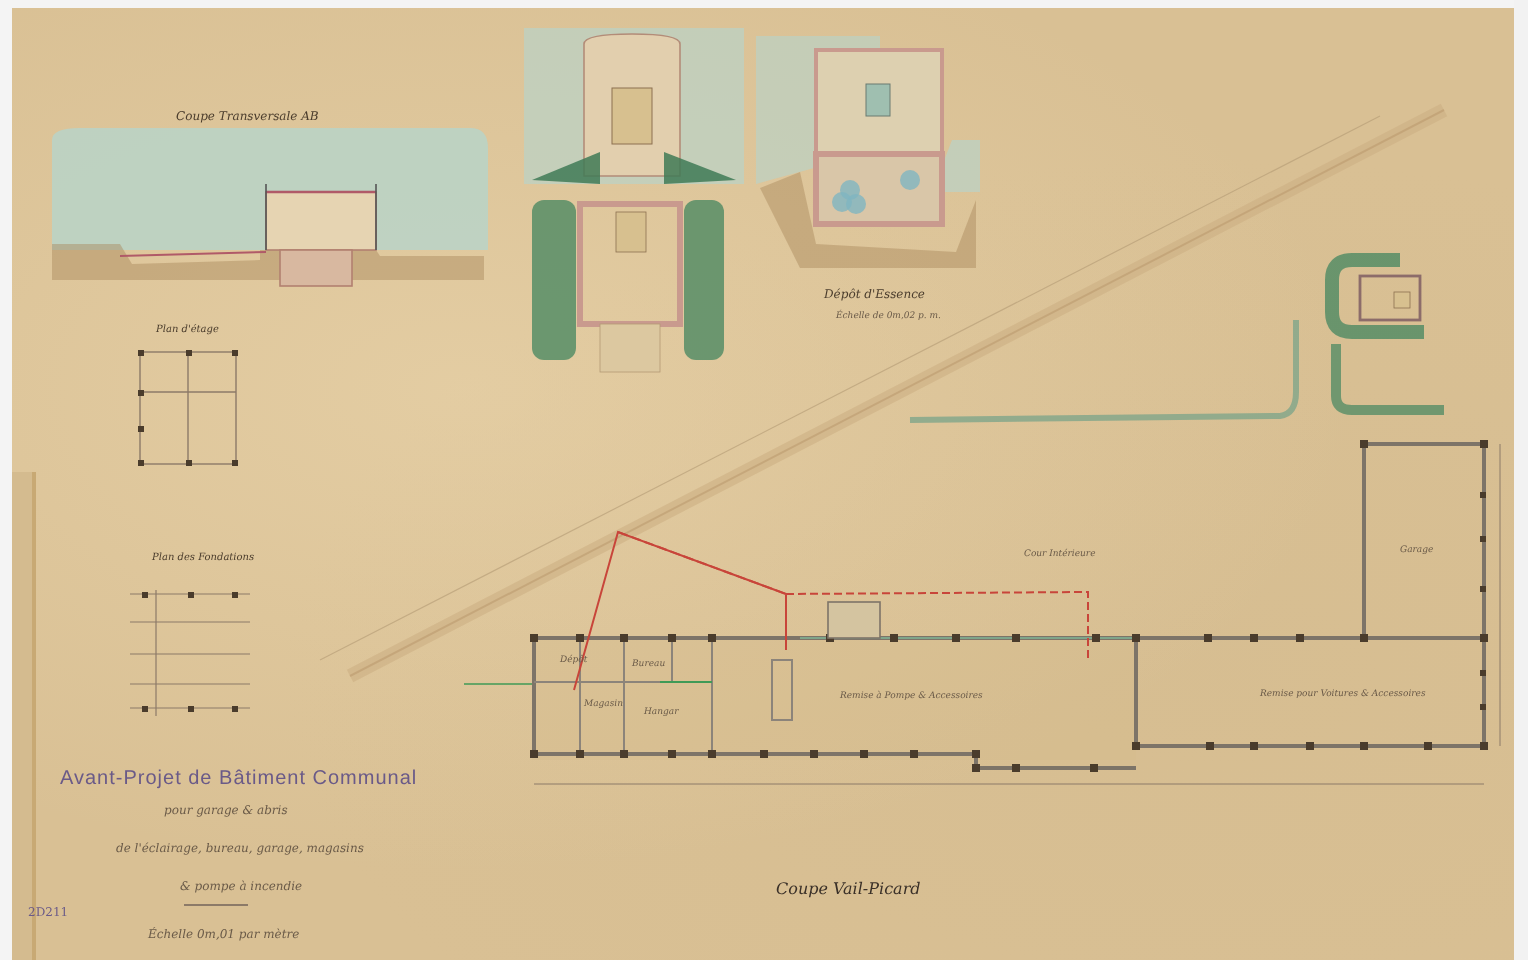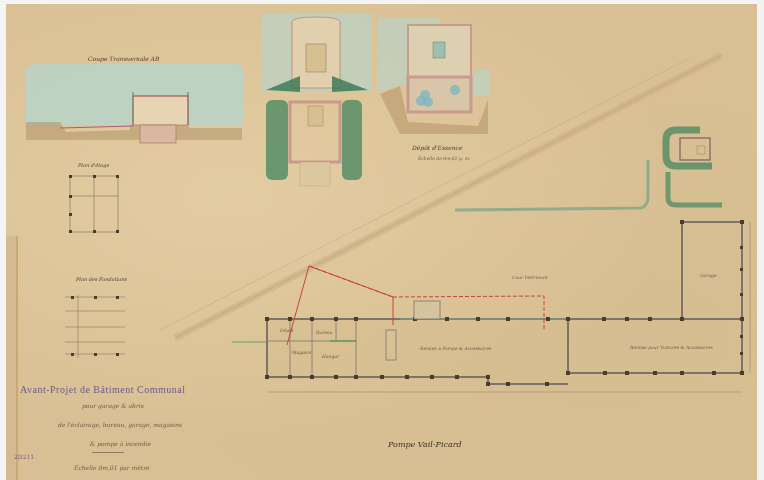--- a/index.html
+++ b/index.html
@@ -4,21 +4,21 @@
 <style>
   html,body{margin:0;padding:0;background:#f4f4f4;}
   body{width:764px;height:480px;overflow:hidden;position:relative;font-family:"DejaVu Serif",serif;}
   .sheet{position:absolute;left:6px;top:4px;width:752px;height:476px;background:#d9c094;
     background-image:radial-gradient(ellipse at 30% 40%, rgba(240,220,180,0.45), rgba(0,0,0,0) 60%),
     radial-gradient(ellipse at 80% 70%, rgba(210,185,140,0.35), rgba(0,0,0,0) 55%);}
   .sheet-right-edge{position:absolute;left:757px;top:0;width:7px;height:480px;background:#f2f2f2;}
   .fold-line{position:absolute;left:6px;top:236px;width:10px;height:244px;border-right:2px solid #c8a974;background:#d4bb8f;}
   svg{position:absolute;left:0;top:0;}
   .lbl{position:absolute;color:#4a3c2c;font-style:italic;white-space:nowrap;}
-  .title{position:absolute;left:20px;top:384px;font-size:10px;color:#6a5a88;letter-spacing:0.5px;font-family:Liberation Serif, serif;}
+  .title{position:absolute;left:30px;top:384px;font-size:10px;color:#6a5a88;letter-spacing:0.5px;font-family:Liberation Sans, sans-serif;}
   .sub{position:absolute;font-size:6px;color:#6a5a48;font-style:italic;white-space:nowrap;}
   .street{position:absolute;left:388px;top:440px;font-size:8px;color:#3a3028;font-style:italic;}
   .cat{position:absolute;left:14px;top:453px;font-size:6px;color:#6a5a88;}
   .tiny{position:absolute;font-size:4.5px;color:#6a5a48;font-style:italic;white-space:nowrap;}
 </style>
 </head>
 <body>
 
 <div class="sheet"></div>
 <div class="fold-line"></div>
@@ -213,13 +213,13 @@
 <div class="tiny" style="left:280px;top:328px;">Dépôt</div>
 <div class="tiny" style="left:630px;top:345px;">Remise pour Voitures &amp; Accessoires</div>
 
 <div class="title">Avant-Projet de Bâtiment Communal</div>
 <div class="sub" style="left:82px;top:402px;">pour garage &amp; abris</div>
 <div class="sub" style="left:58px;top:421px;">de l'éclairage, bureau, garage, magasins</div>
 <div class="sub" style="left:90px;top:440px;">&amp; pompe à incendie</div>
 <div style="position:absolute;left:92px;top:452px;width:32px;border-top:1px solid #8c7a68;"></div>
 <div class="sub" style="left:74px;top:464px;">Échelle 0m,01 par mètre</div>
 <div class="cat">2D211</div>
-<div class="street">Pompe Vail-Picard</div>
+<div class="street">Coupe Vail-Picard</div>
 
 </body></html>

